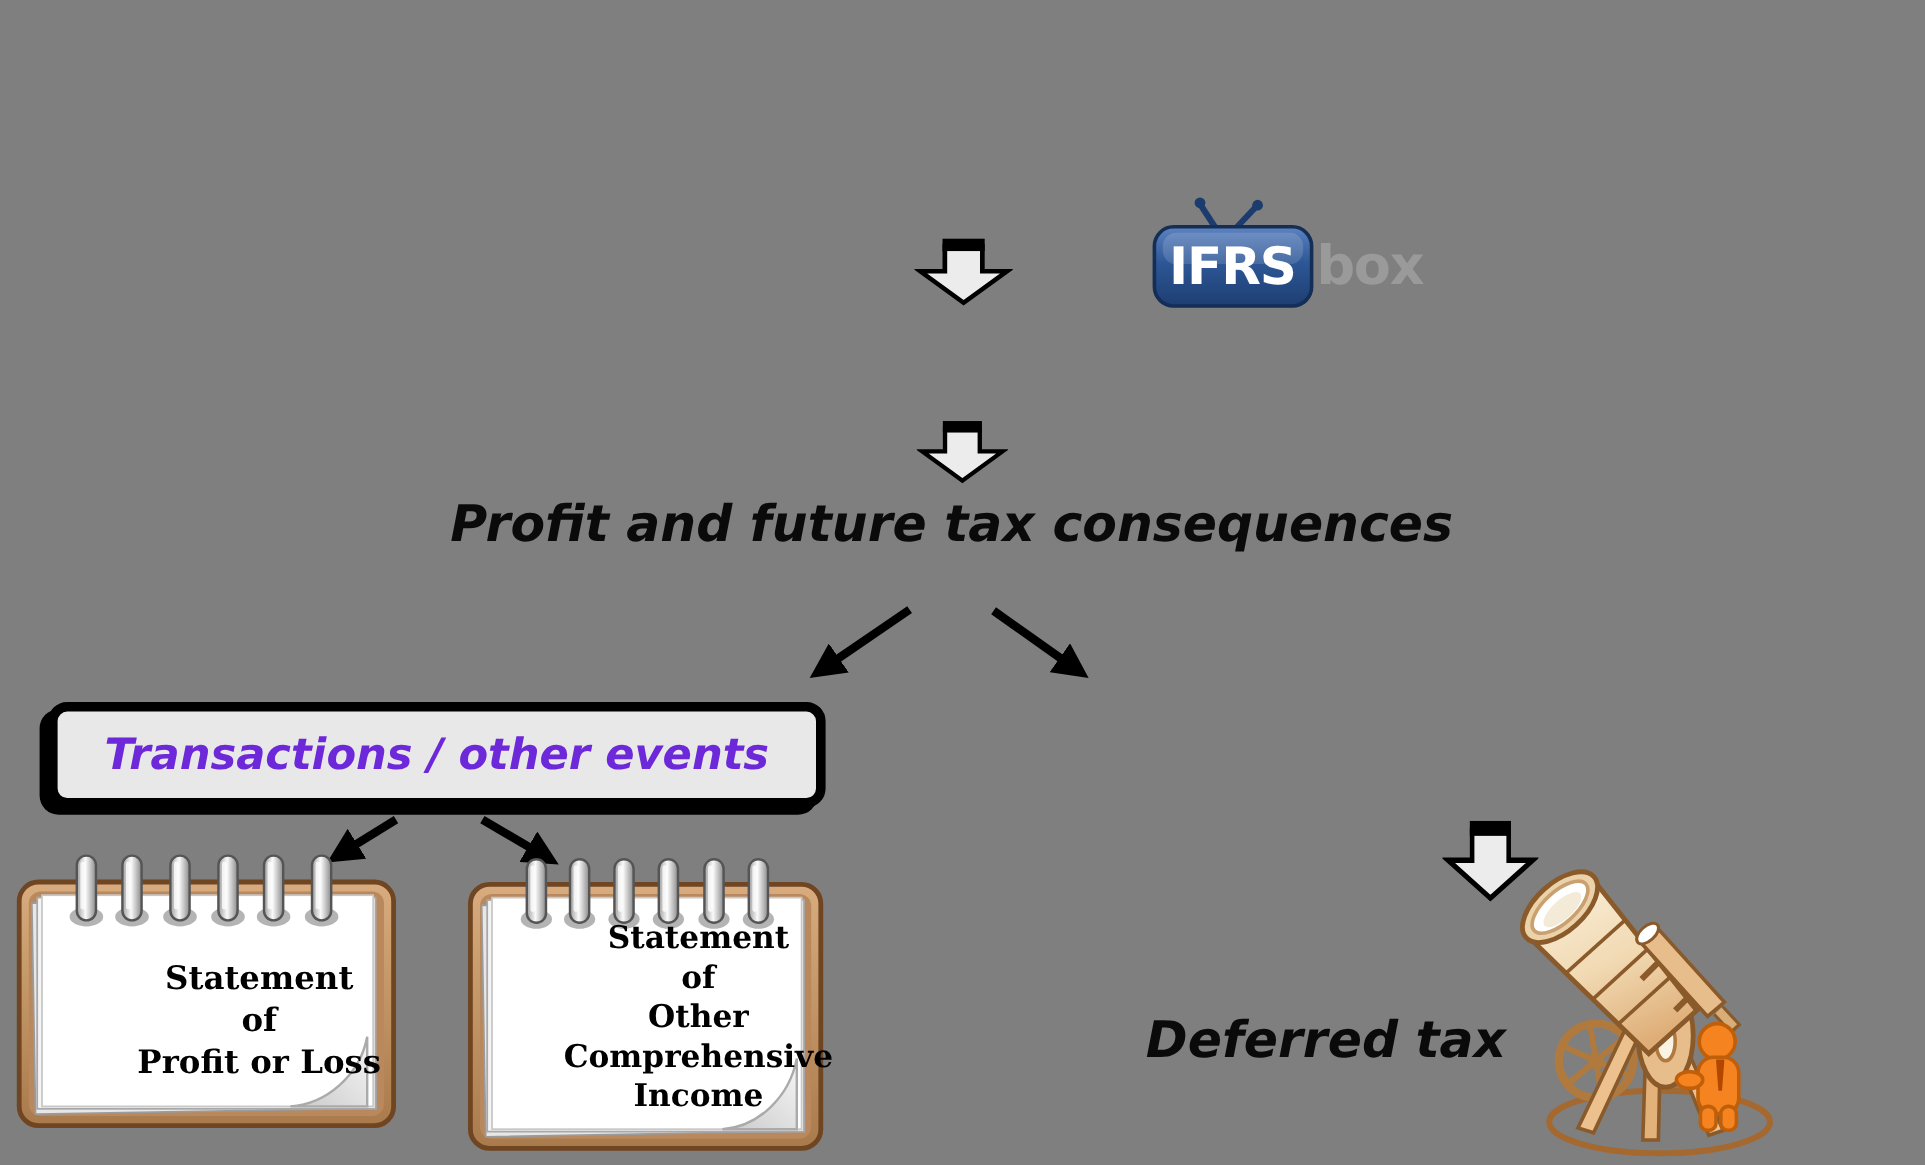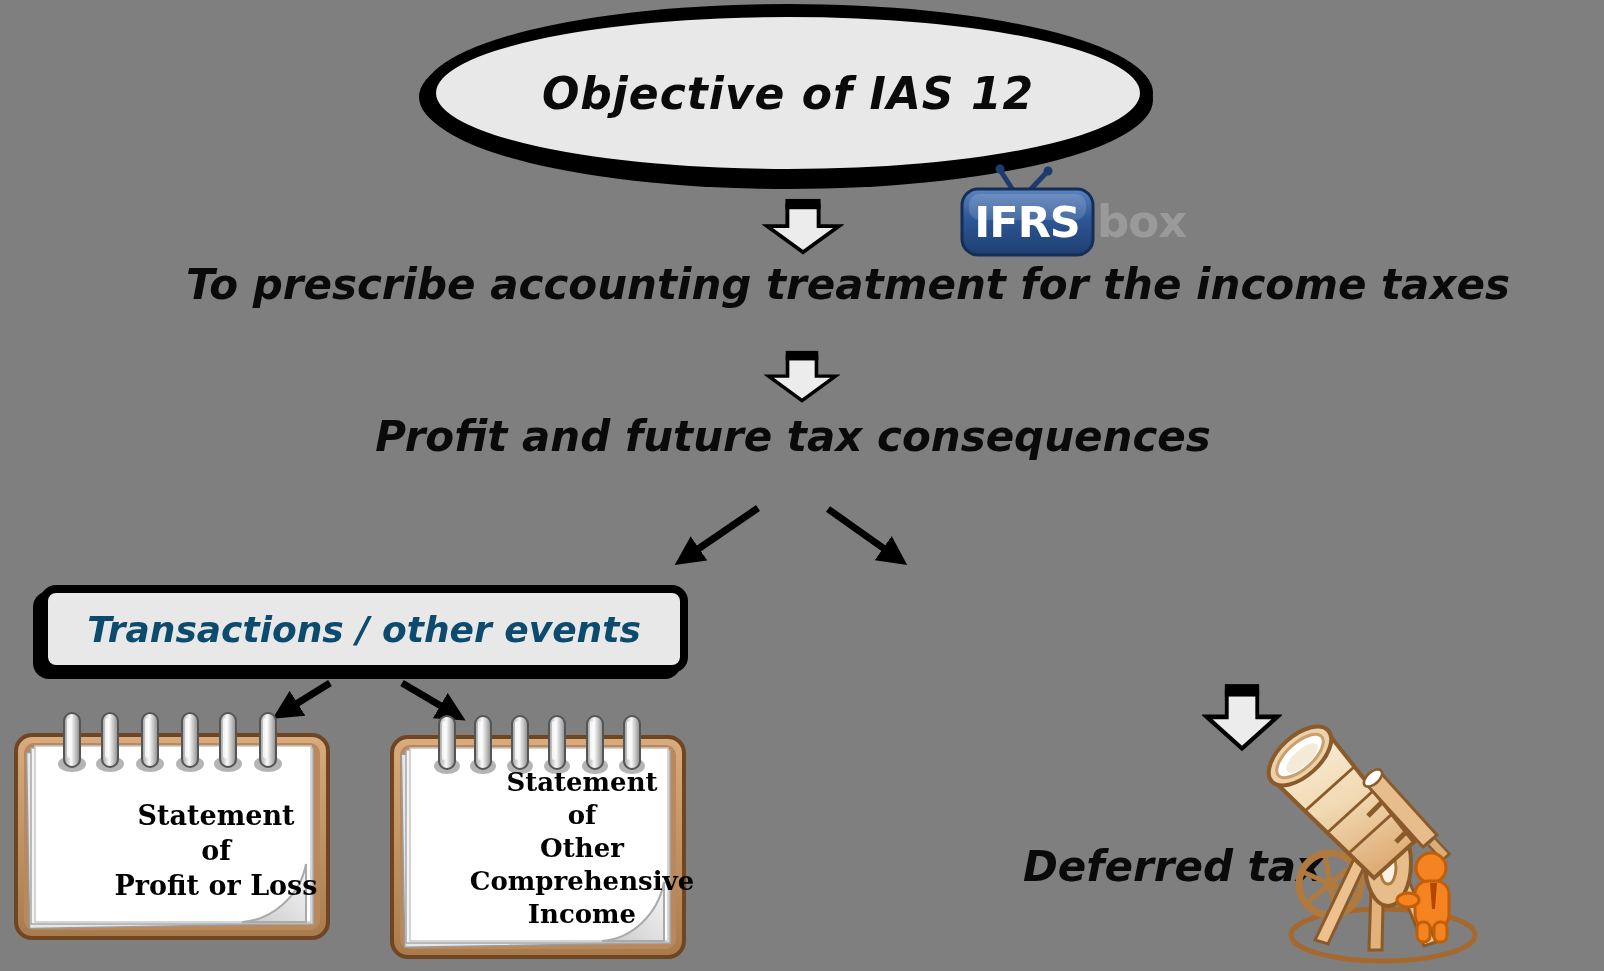--- a/index.html
+++ b/index.html
@@ -27,21 +27,21 @@
   }
   .step-text{font-size:42px;}
 
   
   .flowbox{
     position:absolute;box-sizing:border-box;height:88px;
     border:8px solid #000;border-radius:16px;background:var(--shape-fill,#e8e8e8);
     box-shadow:-7px 6px 0 #000;
     display:flex;align-items:center;justify-content:center;
   }
-  .flowbox span{font-size:36px;font-weight:bold;font-style:italic;color:#0c4a6e;white-space:nowrap;}
+  .flowbox span{font-size:36px;font-weight:bold;font-style:italic;color:#6d28d9;white-space:nowrap;}
 
   
   .pad-text{
     position:absolute;text-align:center;color:#000000;
     font-family:"DejaVu Serif",serif;font-weight:bold;white-space:pre-line;margin-left:44px;
   }
   .pad-text.p1{left:22px;top:88px;width:272px;font-size:27px;line-height:1.3;}
   .pad-text.p2{left:16px;top:52px;width:264px;font-size:26px;line-height:1.27;}
 
   .deferred{font-size:42px;}
@@ -79,42 +79,38 @@
           <stop offset="1" stop-color="#f7f7f7"></stop>
       </linearGradient>
       <linearGradient id="tubeGrad" x1="0.1" y1="0" x2="0.55" y2="1">
         <stop offset="0" stop-color="#faf0dc"></stop>
           <stop offset="0.55" stop-color="#f1d9b2"></stop>
           <stop offset="1" stop-color="#dfae78"></stop>
       </linearGradient>
     </defs>
   </svg>
 
-  <div class="ellipse">
-    <span>Objective of IAS 12</span>
-  </div>
 
   <svg class="abs" style="left:950px;top:163px" width="232" height="97" viewBox="0 0 232 97">
     <g>
       <line x1="63" y1="27" x2="50" y2="7" stroke="#1d3c6e" stroke-width="5"></line>
       <line x1="80" y1="27" x2="97" y2="9" stroke="#1d3c6e" stroke-width="5"></line>
       <circle cx="50" cy="6" r="4.5" fill="#1d3c6e"></circle>
       <circle cx="98" cy="8" r="4.5" fill="#1d3c6e"></circle>
     </g>
     <rect x="12" y="26" width="131" height="66" rx="16" fill="url(#tvGrad)" stroke="#142e56" stroke-width="3"></rect>
     <rect x="19" y="31" width="117" height="26" rx="11" fill="#ffffff" opacity="0.14"></rect>
     <text x="77" y="74" text-anchor="middle" font-family="DejaVu Sans, sans-serif" font-size="43" font-weight="bold" fill="#ffffff" letter-spacing="-1">IFRS</text>
     <text x="147" y="74" text-anchor="start" font-family="DejaVu Sans, sans-serif" font-size="45" font-weight="bold" fill="#9a9a9a" letter-spacing="-1">box</text>
   </svg>
 
   <svg class="abs" style="left:762px;top:198px" width="82" height="58" viewBox="0 0 84 62" preserveAspectRatio="none">
       <use href="#block-arrow"></use>
     </svg>
 
-  <div class="handtext step-text" style="left:186px;top:260px;width:1200px">To prescribe accounting treatment for the income taxes</div>
 
   <svg class="abs" style="left:764px;top:350px" width="76" height="54" viewBox="0 0 84 62" preserveAspectRatio="none">
       <use href="#block-arrow"></use>
     </svg>
 
   <div class="handtext step-text" style="left:193px;top:412px;width:1200px">Profit and future tax consequences</div>
 
   <svg class="abs" style="left:650px;top:498px" width="120" height="80" viewBox="0 0 120 80">
     <line x1="108" y1="10" x2="32" y2="62" stroke="#000" stroke-width="7" marker-end="url(#arrowhead)"></line>
   </svg>
@@ -228,21 +224,21 @@
 of
 Other
 Comprehensive
 Income</div>
   </div>
 
   <svg class="abs" style="left:1202px;top:683px" width="80" height="70" viewBox="0 0 84 62" preserveAspectRatio="none">
       <use href="#block-arrow"></use>
     </svg>
 
-  <div class="handtext deferred" style="left:1018px;top:842px;width:310px">Deferred tax</div>
+  <div class="handtext deferred" style="left:950px;top:842px;width:310px">Deferred tax</div>
 
   <svg class="abs" style="left:1248px;top:716px" width="235" height="252" viewBox="0 0 235 252">
 
     <ellipse cx="135" cy="219" rx="92" ry="26" fill="none" stroke="#a5692f" stroke-width="5"></ellipse>
 
     <g>
       <circle cx="82" cy="168" r="31" fill="none" stroke="#b07a3e" stroke-width="7"></circle>
       <line x1="55" y1="156" x2="109" y2="180" stroke="#b07a3e" stroke-width="5"></line>
       <line x1="77" y1="138" x2="87" y2="198" stroke="#b07a3e" stroke-width="5"></line>
       <line x1="104" y1="150" x2="60" y2="186" stroke="#b07a3e" stroke-width="5"></line>

